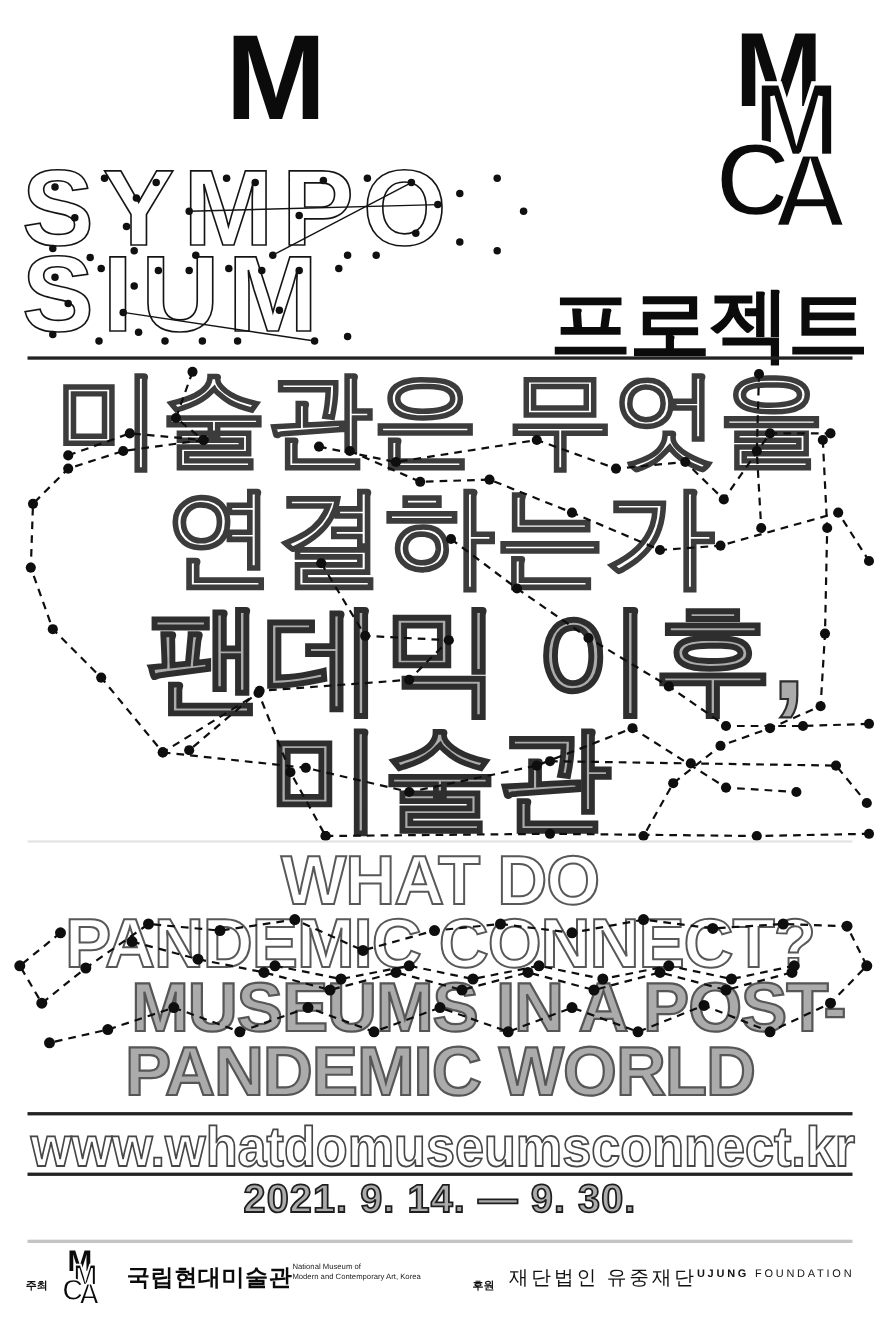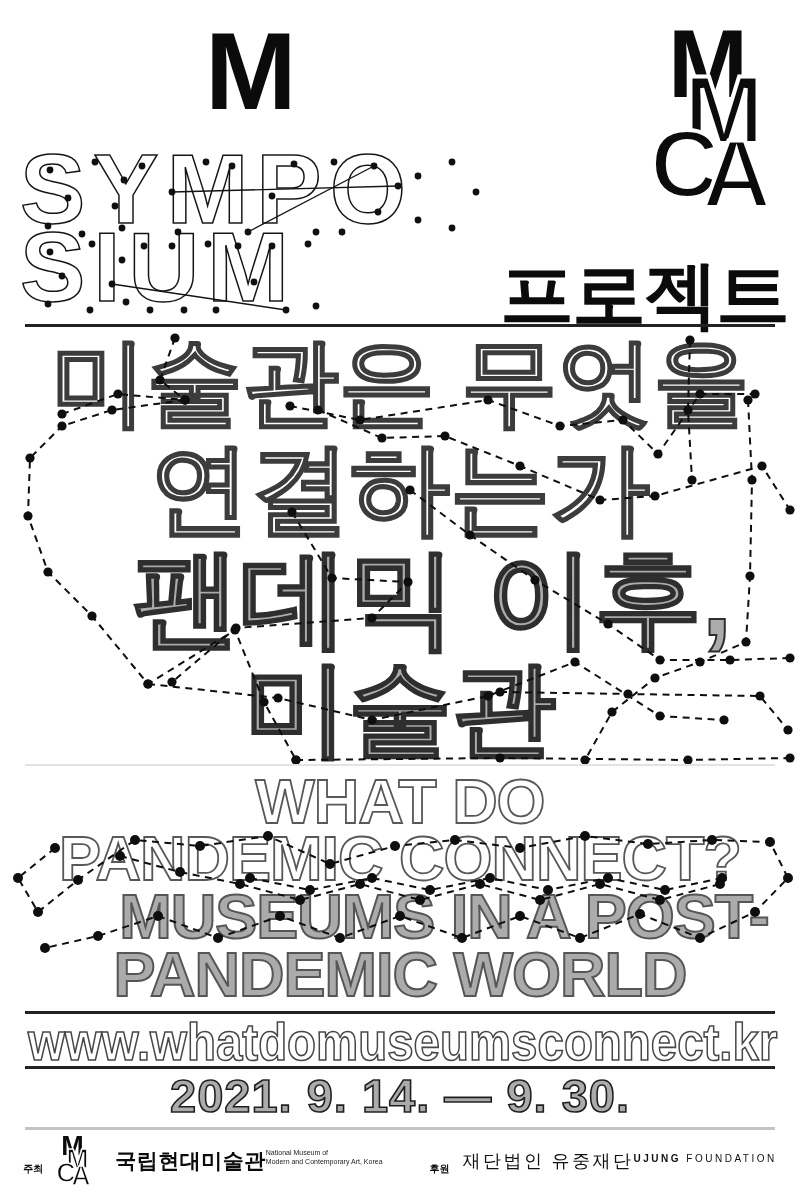--- a/index.html
+++ b/index.html
@@ -43,21 +43,21 @@
   .ko1{top:334px;font-size:96px;}
   .ko2{top:438px;font-size:100px;}
   .ko3{top:544px;font-size:108px;margin-left:32px;}
   .ko4{top:656px;font-size:104px;}
   .en1{top:770px;font-size:63px;}
   .en2{top:827px;font-size:63px;}
   .en3{top:885px;font-size:63px;padding-left:44px;}
   .en4{top:943px;font-size:63px;}
   .url-line{top:1017px;font-size:51px;font-weight:700;color:#fff;
     -webkit-text-stroke:1.6px #474747;transform:scaleX(0.93);transform-origin:400px 0;}
-  .date-line{top:1072px;font-size:47px;font-weight:700;color:#ababab;
+  .date-line{top:1072px;font-size:36px;font-weight:700;color:#ababab;
     -webkit-text-stroke:1.6px #1e1e1e;letter-spacing:1px;}
   
   .footer{position:absolute;left:0;top:1136px;width:800px;display:flex;
           justify-content:center;align-items:center;gap:13px;}
   .org-label{font-size:10px;font-weight:700;margin-top:16px;color:#111;}
   .mini-logo{position:relative;width:46px;height:50px;flex:0 0 46px;}
   .mini-logo span{position:absolute;font-weight:800;font-size:27px;line-height:1;color:#0b0b0b;}
   .mini-logo .m1{left:5px;top:-3px;}
   .mini-logo .m2{left:10px;top:10px;-webkit-text-stroke:1.6px #fff;}
   .mini-logo .m3{left:0px;top:24px;-webkit-text-stroke:1.6px #fff;}

